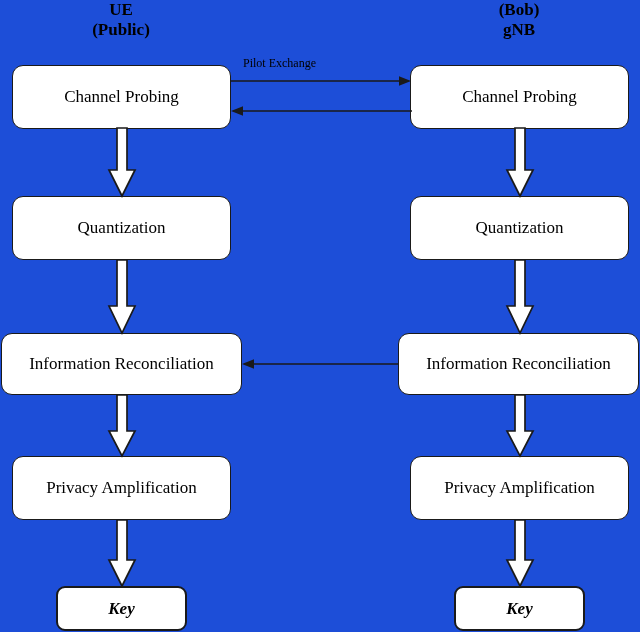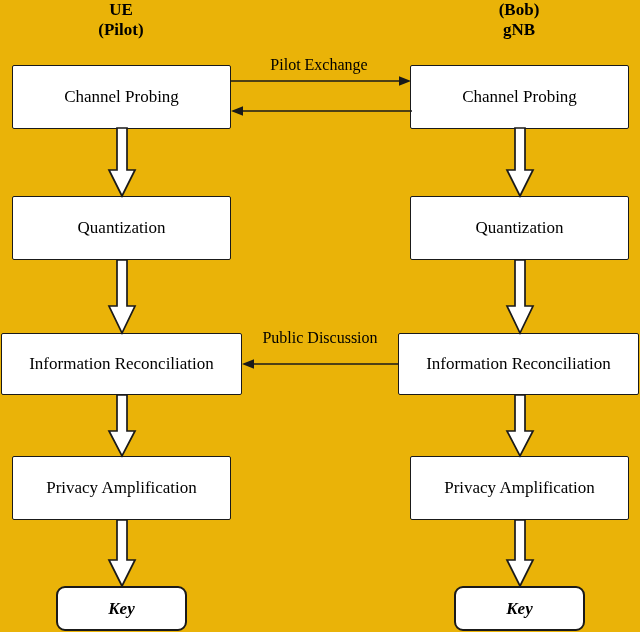--- a/index.html
+++ b/index.html
@@ -4,63 +4,62 @@
 <style>
   html, body {
     margin: 0;
     padding: 0;
     background: #ffffff;
   }
   #canvas {
     position: relative;
     width: 640px;
     height: 632px;
-    background: #eab308;
+    background: #1d4ed8;
     font-family: "Liberation Serif", "DejaVu Serif", serif;
     overflow: hidden;
   }
   .col-header {
     position: absolute;
     font-weight: bold;
     font-size: 17px;
     line-height: 20px;
     text-align: center;
     color: #000000;
     white-space: nowrap;
   }
   .col-header .hdr-line { display: block; }
 
   .node {
     position: absolute;
     box-sizing: border-box;
     border: 1.6px solid #1a1a1a;
-    border-radius: 2px;
+    border-radius: 11px;
     background: #ffffff;
     display: flex;
     align-items: center;
     justify-content: center;
     color: #000000;
     font-size: 17px;
     text-align: center;
     white-space: nowrap;
   }
   .node.key-node {
     border-width: 2.4px;
     border-radius: 9px;
     font-weight: bold;
     font-size: 17px;
     font-style: italic;
   }
 
   .edge-label {
     position: absolute;
-    font-size: 16px;
+    font-size: 12px;
     color: #000000;
     white-space: nowrap;
-    text-align: center;
   }
 
   .vsvg, .hsvg {
     position: absolute;
     overflow: visible;
   }
   .block-arrow {
     fill: #ffffff;
     stroke: #1a1a1a;
     stroke-width: 1.7;
@@ -76,21 +75,21 @@
     stroke: none;
   }
 </style>
 </head>
 <body>
 
 <div id="canvas">
 
   <div class="col-header" style="left:61px; top:0px; width:120px;">
     <span class="hdr-line">UE</span>
-    <span class="hdr-line">(Pilot)</span>
+    <span class="hdr-line">(Public)</span>
   </div>
 
   <div class="col-header" style="left:459px; top:0px; width:120px;">
     <span class="hdr-line">(Bob)</span>
     <span class="hdr-line">gNB</span>
   </div>
 
   <div class="node" style="left:12px; top:65px; width:219px; height:64px;">
     <span>Channel Probing</span>
   </div>
@@ -167,15 +166,14 @@
     <polygon class="line-arrow-head" points="1,7 13,2.2 13,11.8"></polygon>
   </svg>
 
   <div class="edge-label" style="left:243px; top:56px; width:152px;">Pilot Exchange</div>
 
   <svg class="hsvg" style="left:241px; top:357px;" width="158" height="14">
     <path class="line-arrow-path" d="M158,7 L10,7"></path>
     <polygon class="line-arrow-head" points="1,7 13,2.2 13,11.8"></polygon>
   </svg>
 
-  <div class="edge-label" style="left:244px; top:329px; width:152px;">Public Discussion</div>
 
 </div>
 
 </body></html>

